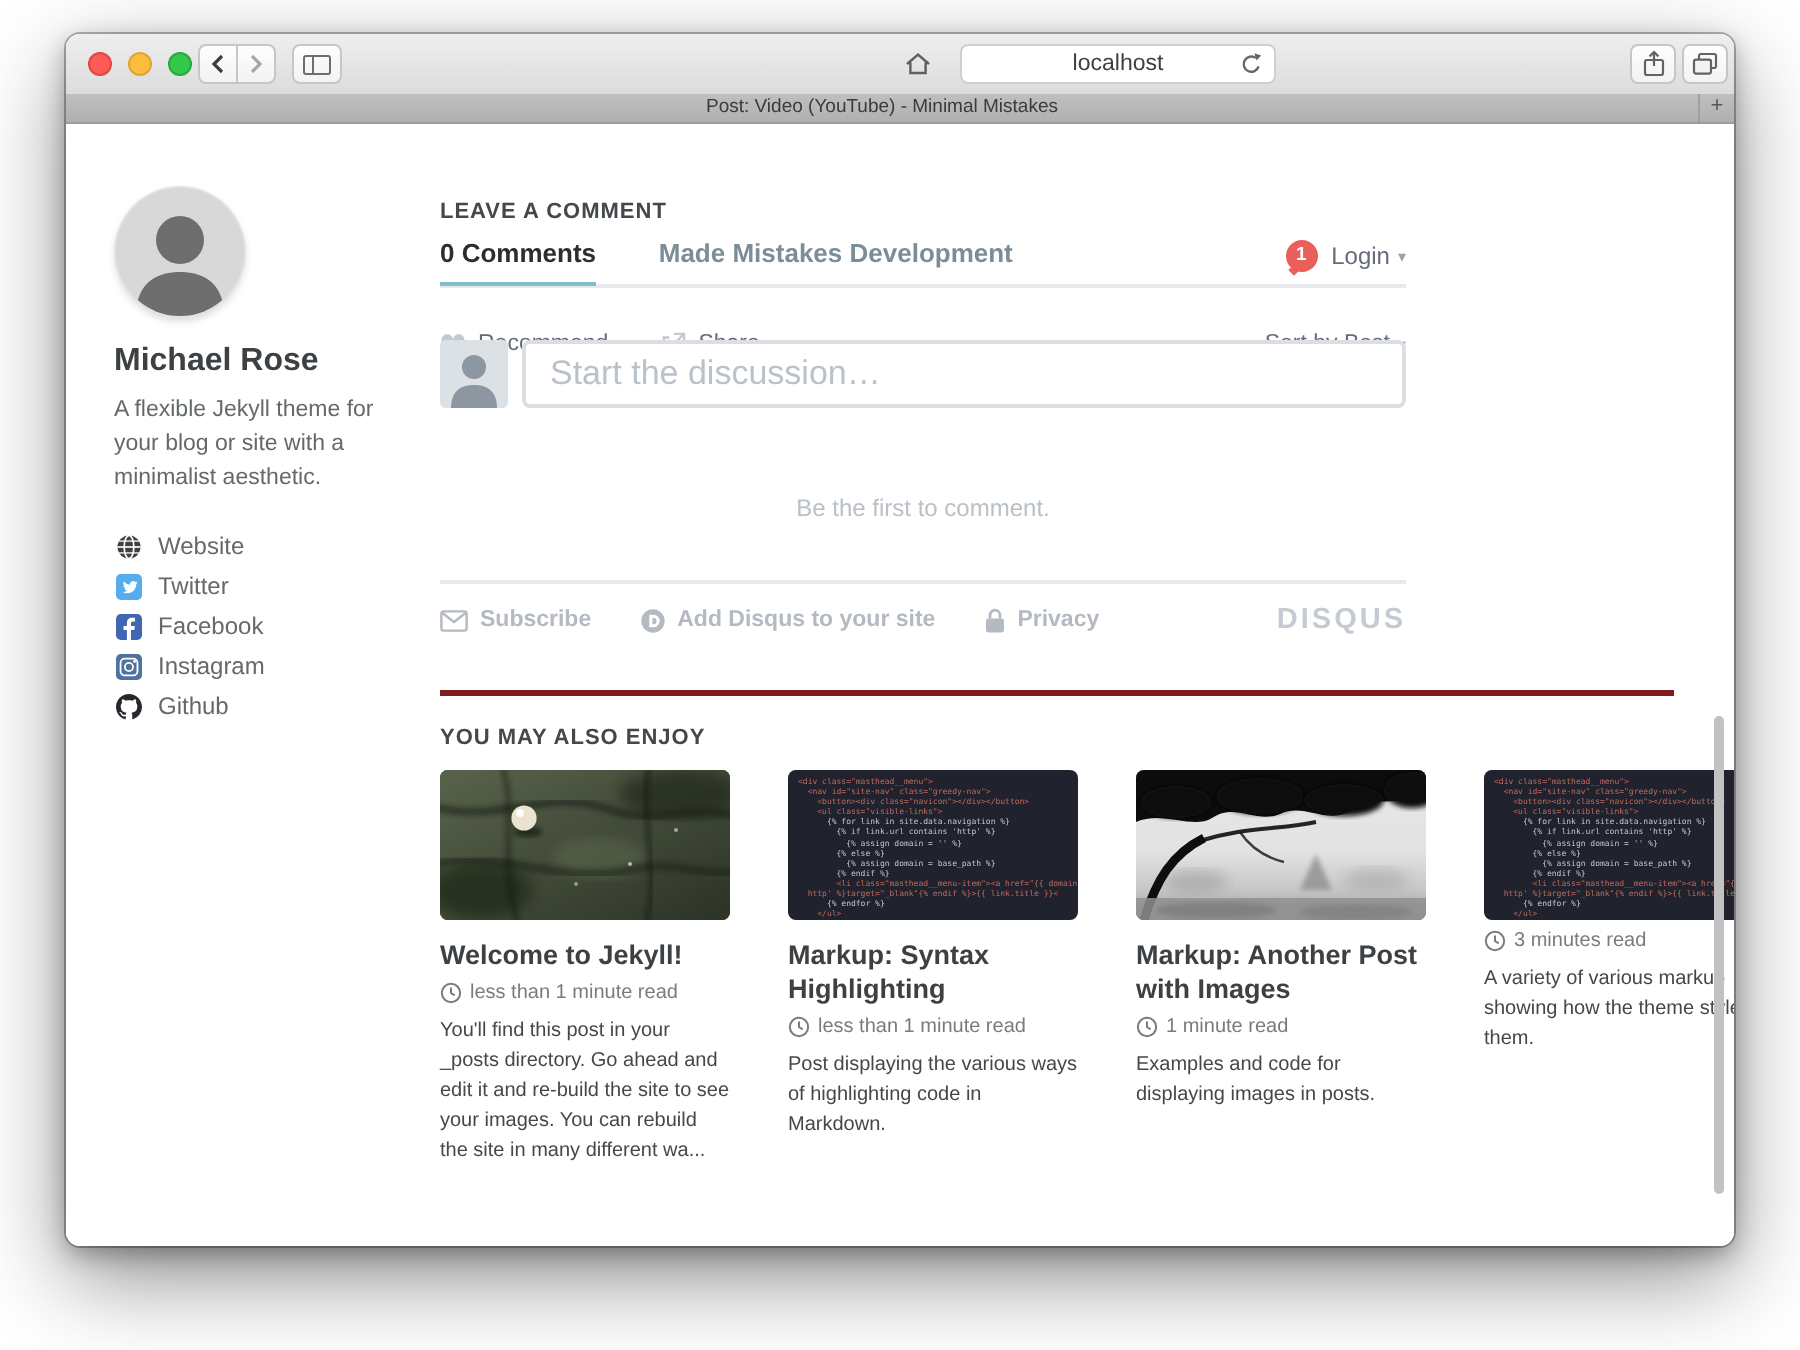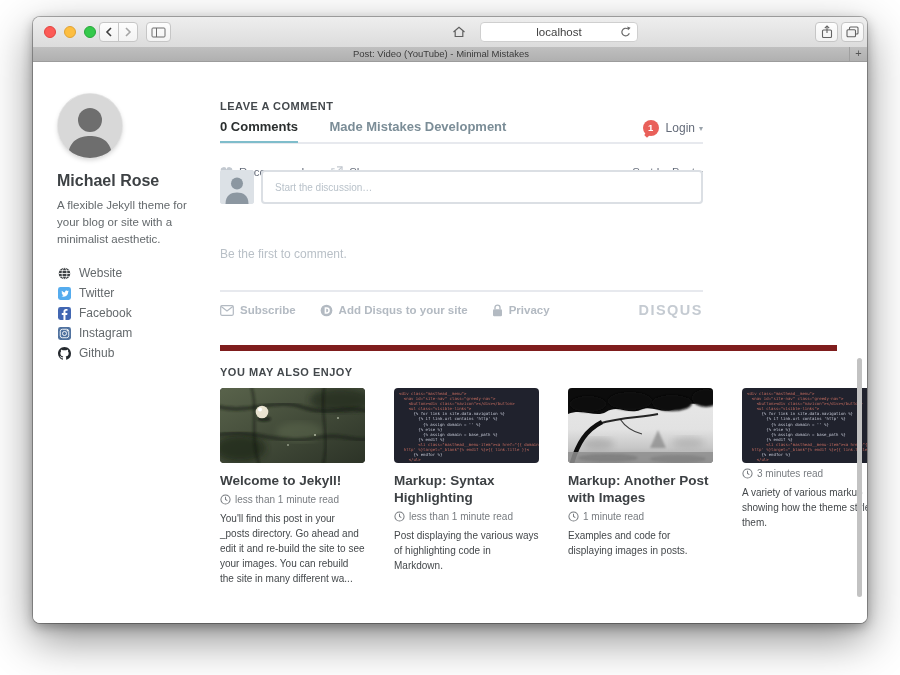--- a/index.html
+++ b/index.html
@@ -64,30 +64,30 @@
   .caret{font-size:8px;color:#9aa3ab;margin-left:4px;}
   .c-actions{position:absolute;left:0;top:48px;right:0;height:16px;display:flex;align-items:center;}
   .c-act{display:flex;align-items:center;margin-right:26px;font-size:11.5px;color:#656c7a;margin-top:32px;}
   .c-act .ic{margin-right:6px;display:inline-flex;}
   .c-sort{margin-left:auto;margin-right:0;}
   .c-editor{position:absolute;left:0;top:70px;right:0;height:36px;}
   .c-avatar{position:absolute;left:0;top:0;width:34px;height:34px;border-radius:3px;background:#dcе1e6;
             background:#dce1e6;overflow:hidden;}
   .c-input{position:absolute;left:41px;top:0;right:0;height:34px;box-sizing:border-box;
            border:2px solid #dbdfe4;border-radius:4px;background:#fff;padding:0 12px;
-           font-family:"Liberation Sans",sans-serif;font-size:10px;color:#2a2e2e;outline:none;}
+           font-family:"Liberation Sans",sans-serif;font-size:17px;color:#2a2e2e;outline:none;}
   .c-input::placeholder{color:#b9c2ca;opacity:1;}
-  .c-empty{position:absolute;left:0;top:147px;right:0;text-align:left;font-size:12px;color:#b9c0c7;}
+  .c-empty{position:absolute;left:0;top:147px;right:0;text-align:center;font-size:12px;color:#b9c0c7;}
   .c-hr{position:absolute;left:0;top:190px;right:0;border-top:2px solid #e7e9ee;}
   .c-footer{position:absolute;left:0;top:202px;right:0;height:16px;display:flex;align-items:center;}
   .c-flink{display:flex;align-items:center;margin-right:24px;font-size:11.5px;font-weight:bold;color:#b3bac2;}
   .c-flink .ic{margin-right:6px;display:inline-flex;}
   .c-brand{margin-left:auto;font-size:14.5px;font-weight:bold;letter-spacing:1.5px;color:#c5cbd2;}
   
-  .related{position:absolute;left:187px;top:283px;width:617px;border-top:6px solid #7f1d1d;padding-top:15px;}
+  .related{position:absolute;left:187px;top:283px;width:617px;border-top:3px solid #7f1d1d;padding-top:15px;}
   .r-heading{font-size:11px;font-weight:bold;letter-spacing:.5px;color:#43484c;}
   .cards{display:flex;gap:29px;margin-top:10px;}
   .card{width:145px;}
   .thumb{width:145px;height:75px;border-radius:4px;overflow:hidden;position:relative;background:#222;}
   .thumb svg{display:block;width:145px;height:75px;}
   .thumb-code{background:#20222d;padding:3px 5px;box-sizing:border-box;height:75px;overflow:hidden;}
   .thumb-code div{font-family:"DejaVu Sans Mono",monospace;font-size:4px;line-height:5.1px;white-space:pre;}
   .cl-tag{color:#c06a5e;}
   .cl-liquid{color:#c3c7d4;}
   .card h3{margin:9px 0 0 0;font-size:13.5px;line-height:17px;font-weight:bold;color:#3d4144;}

